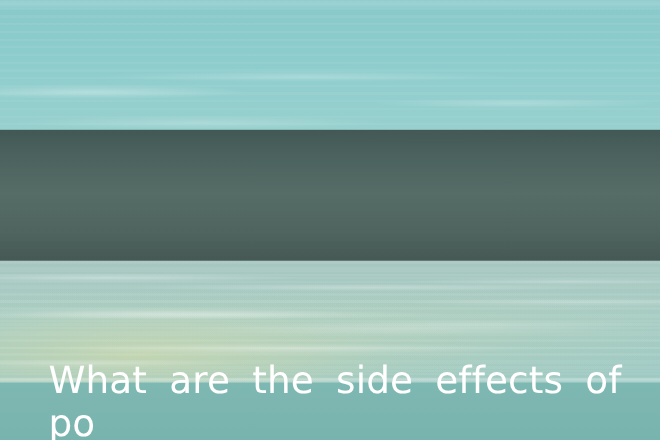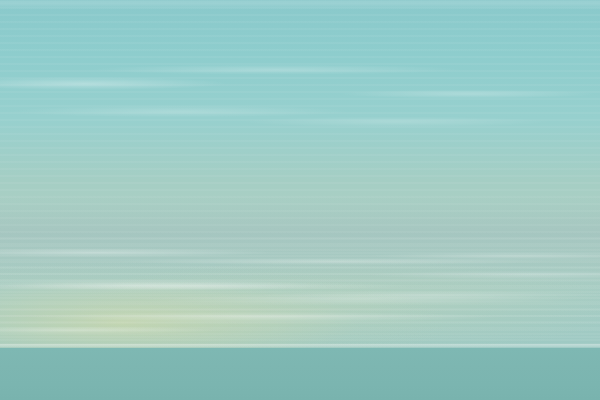--- a/index.html
+++ b/index.html
@@ -197,14 +197,20 @@
   <div class="photo">
     <div class="sky-base"></div>
     <div class="sky-cool"></div>
     <div class="sky-warm"></div>
     <div class="clouds"></div>
     <div class="clouds-low"></div>
     <div class="horizon"></div>
     <div class="water"></div>
   </div>
 
+  <div class="caption-band">
+    <div class="caption-text">
+      <span class="caption-line-1">What are the side effects of po</span>
+      
+    </div>
+  </div>
 
 </div>
 
 </body></html>

